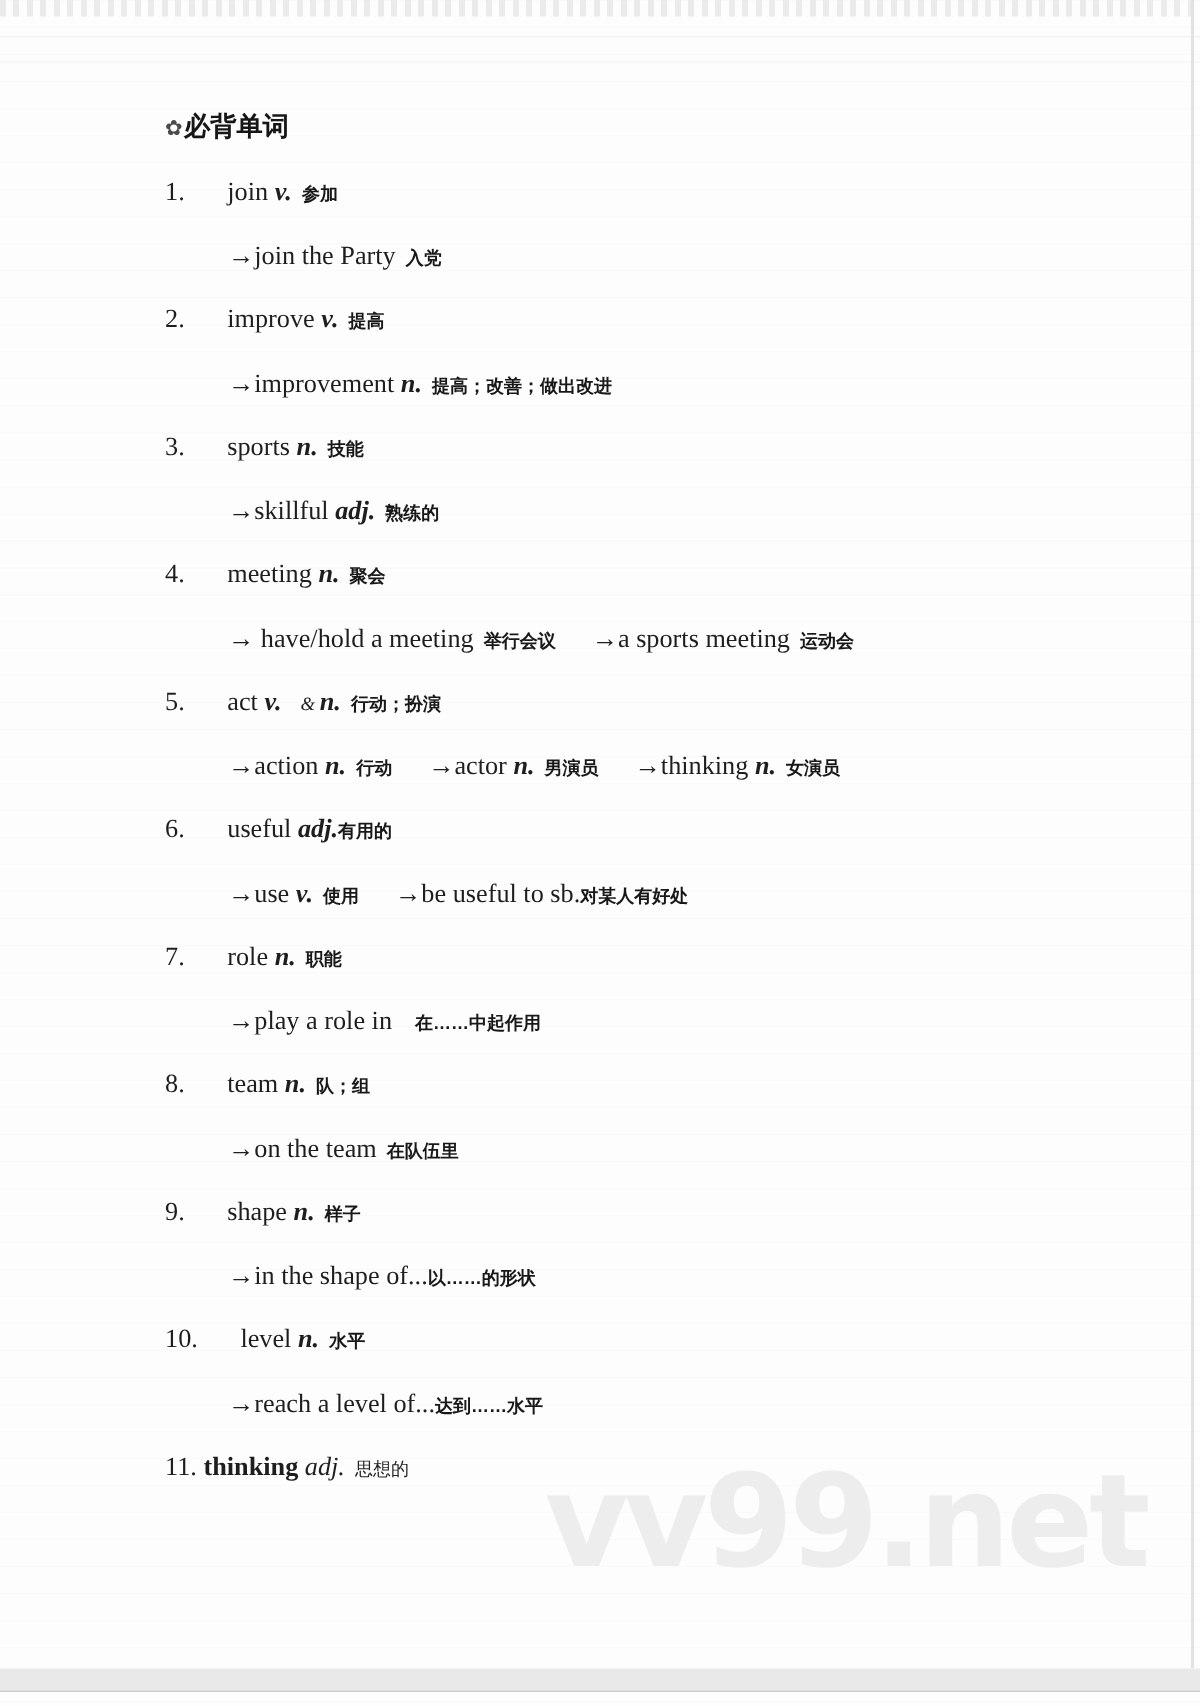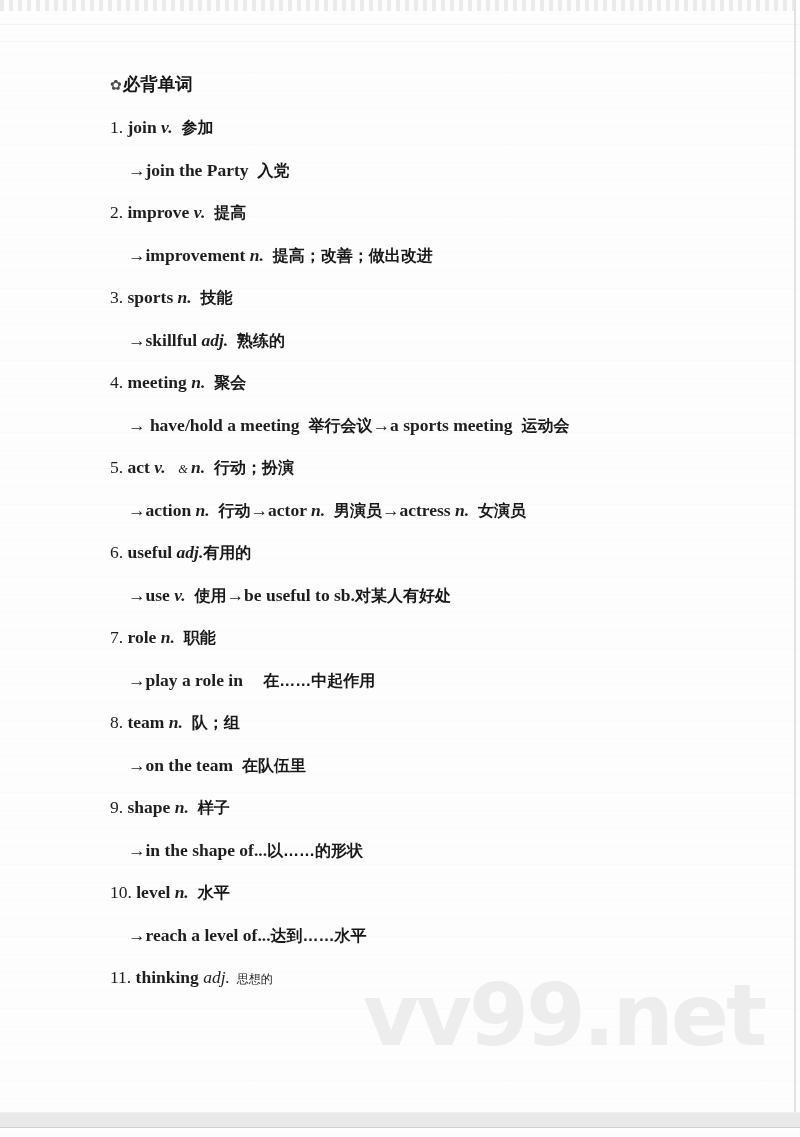--- a/index.html
+++ b/index.html
@@ -99,29 +99,29 @@
   .vocab-list { position: relative; }
   .line {
     height: 42.5px;
     line-height: 42.5px;
     white-space: pre;
     font-size: 17.5px;
   }
   .line.sub { padding-left: 18px; }
   
   .s-num  { font-weight: 400; }
-  .s-b    { font-weight: 700; }
+  .s-b    { font-weight: 400; margin-left: 24px; }
   .s-bi   { font-weight: 700; font-style: italic; }
   .s-r    { font-weight: 700; }
   .s-ri   { font-weight: 400; font-style: italic; }
   .s-amp  { font-weight: 400; font-style: italic; font-size: 12.5px; }
   .s-cn   {
     font-family: "Liberation Sans", "DejaVu Sans", sans-serif;
     font-weight: 700;
-    font-size: 16px;
+    font-size: 12px;
     color: #181818;
   }
   .s-cnr  {
     font-family: "Liberation Sans", "DejaVu Sans", sans-serif;
     font-weight: 400;
     font-size: 12px;
     color: #222222;
   }
 </style>
 </head>
@@ -142,21 +142,21 @@
     <div class="vocab-list">
         <div class="line head"><span class="s-num">1. </span><span class="s-b">join </span><span class="s-bi">v.</span><span class="s-cn">  参加</span></div>
         <div class="line sub"><span class="s-b">→join the Party</span><span class="s-cn">  入党</span></div>
         <div class="line head"><span class="s-num">2. </span><span class="s-b">improve </span><span class="s-bi">v.</span><span class="s-cn">  提高</span></div>
         <div class="line sub"><span class="s-b">→improvement </span><span class="s-bi">n.</span><span class="s-cn">  提高；改善；做出改进</span></div>
         <div class="line head"><span class="s-num">3. </span><span class="s-b">sports </span><span class="s-bi">n.</span><span class="s-cn">  技能</span></div>
         <div class="line sub"><span class="s-b">→skillful </span><span class="s-bi">adj.</span><span class="s-cn">  熟练的</span></div>
         <div class="line head"><span class="s-num">4. </span><span class="s-b">meeting </span><span class="s-bi">n.</span><span class="s-cn">  聚会</span></div>
         <div class="line sub"><span class="s-b">→ have/hold a meeting</span><span class="s-cn">  举行会议</span><span class="s-b">→a sports meeting</span><span class="s-cn">  运动会</span></div>
         <div class="line head"><span class="s-num">5. </span><span class="s-b">act </span><span class="s-bi">v.</span><span class="s-amp">    &amp; </span><span class="s-bi">n.</span><span class="s-cn">  行动；扮演</span></div>
-        <div class="line sub"><span class="s-b">→action </span><span class="s-bi">n.</span><span class="s-cn">  行动</span><span class="s-b">→actor </span><span class="s-bi">n.</span><span class="s-cn">  男演员</span><span class="s-b">→actress </span><span class="s-bi">n.</span><span class="s-cn">  女演员</span></div>
+        <div class="line sub"><span class="s-b">→action </span><span class="s-bi">n.</span><span class="s-cn">  行动</span><span class="s-b">→actor </span><span class="s-bi">n.</span><span class="s-cn">  男演员</span><span class="s-b">→thinking </span><span class="s-bi">n.</span><span class="s-cn">  女演员</span></div>
         <div class="line head"><span class="s-num">6. </span><span class="s-b">useful </span><span class="s-bi">adj.</span><span class="s-cn">有用的</span></div>
         <div class="line sub"><span class="s-b">→use </span><span class="s-bi">v.</span><span class="s-cn">  使用</span><span class="s-b">→be useful to sb.</span><span class="s-cn">对某人有好处</span></div>
         <div class="line head"><span class="s-num">7. </span><span class="s-b">role </span><span class="s-bi">n.</span><span class="s-cn">  职能</span></div>
         <div class="line sub"><span class="s-b">→play a role in</span><span class="s-cn">　 在……中起作用</span></div>
         <div class="line head"><span class="s-num">8. </span><span class="s-b">team </span><span class="s-bi">n.</span><span class="s-cn">  队；组</span></div>
         <div class="line sub"><span class="s-b">→on the team</span><span class="s-cn">  在队伍里</span></div>
         <div class="line head"><span class="s-num">9. </span><span class="s-b">shape </span><span class="s-bi">n.</span><span class="s-cn">  样子</span></div>
         <div class="line sub"><span class="s-b">→in the shape of...</span><span class="s-cn">以……的形状</span></div>
         <div class="line head"><span class="s-num">10. </span><span class="s-b">level </span><span class="s-bi">n.</span><span class="s-cn">  水平</span></div>
         <div class="line sub"><span class="s-b">→reach a level of...</span><span class="s-cn">达到……水平</span></div>

